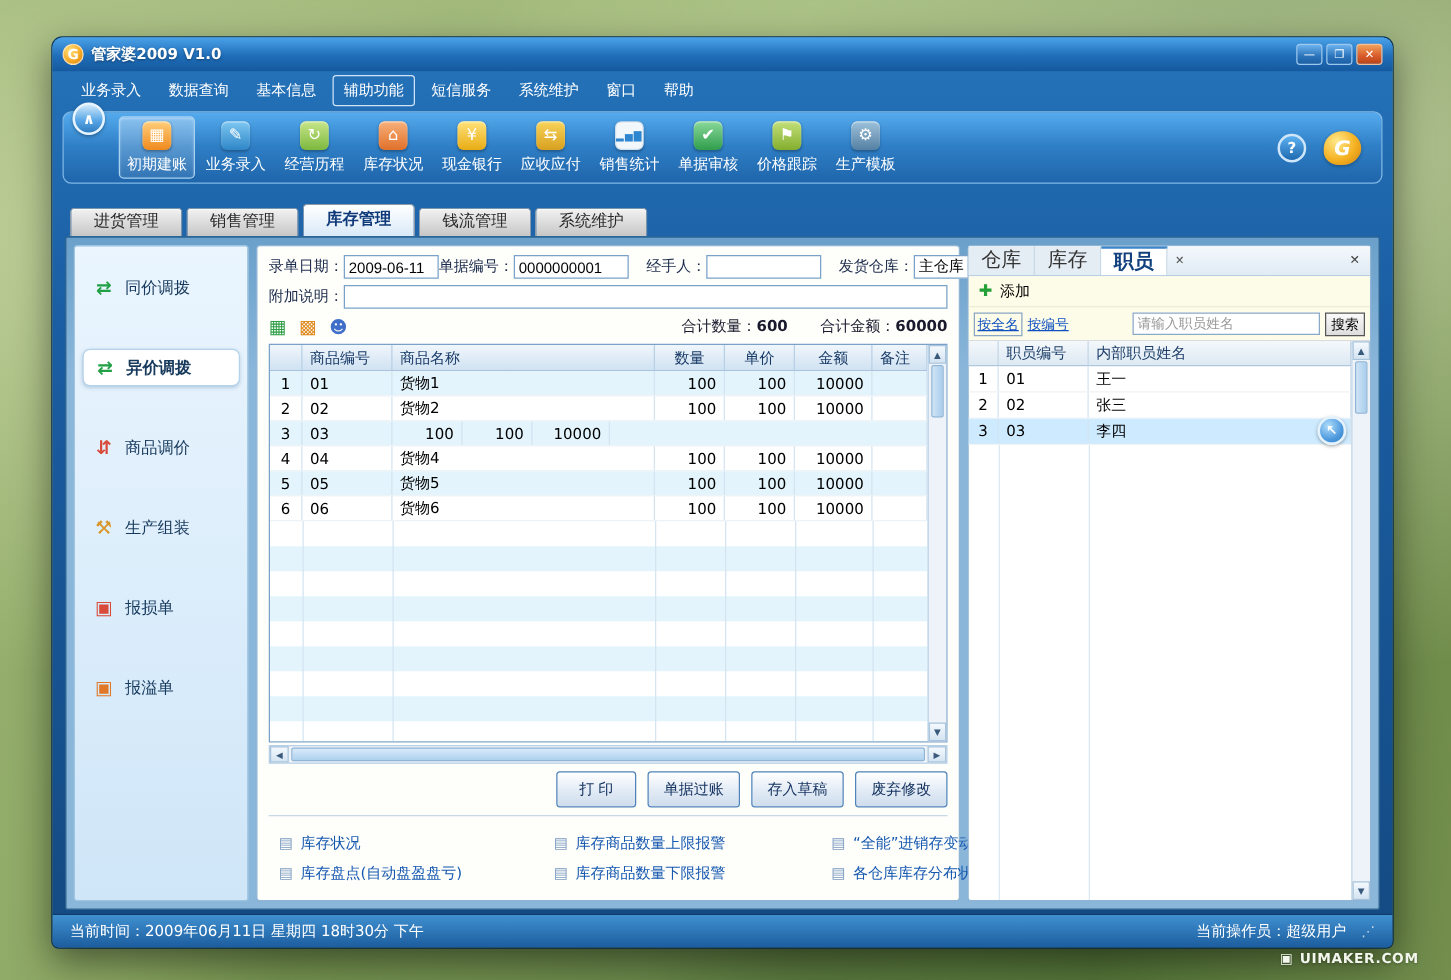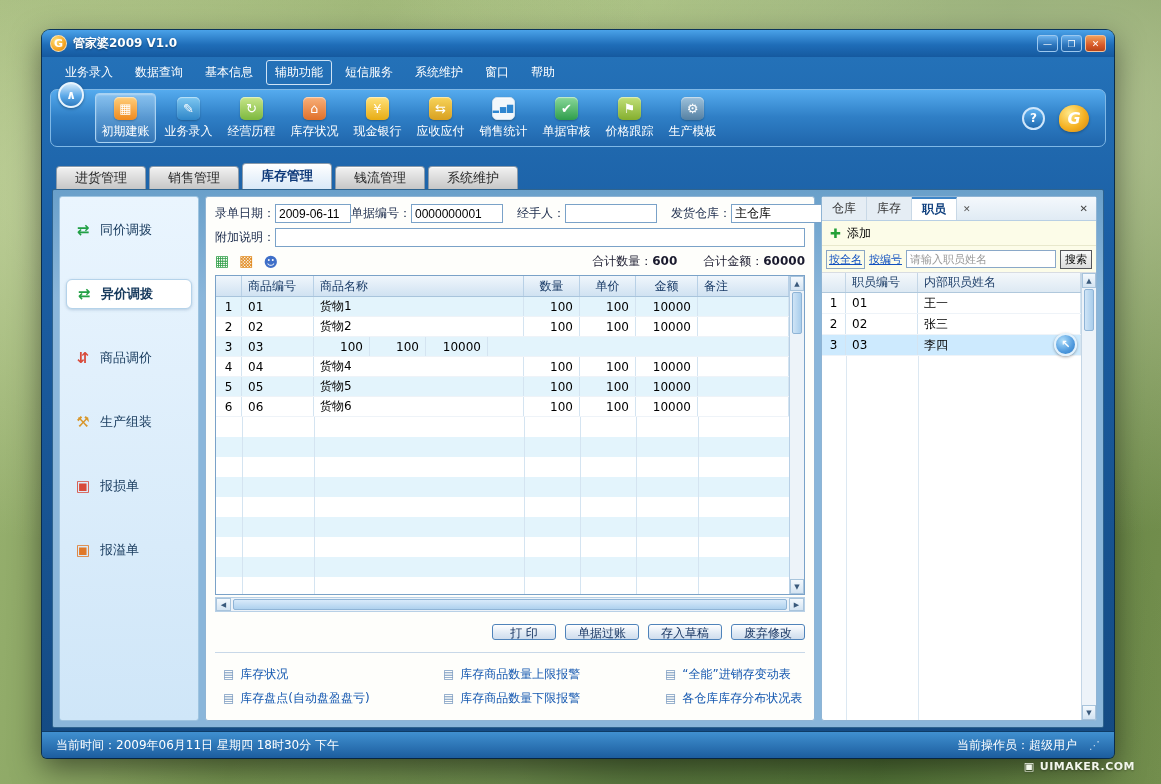--- a/index.html
+++ b/index.html
@@ -159,43 +159,43 @@
   }
   .vscroll { position:absolute; right:0; top:0; bottom:0; width:15px; background:#edf3f9; border-left:1px solid #b8d0e6; display:flex; flex-direction:column; }
   .sbtn { flex:0 0 15px; display:flex; align-items:center; justify-content:center; font-size:7px; color:#3a5a7c; background:linear-gradient(#f4f9fd,#d4e4f2); border:1px solid #a8c4dc; }
   .vthumb { margin:1px 2px; height:42px; border-radius:2px; background:linear-gradient(90deg,#cfe4f6,#a8cdec); border:1px solid #8fb4d6; }
   .vfill { flex:1; }
   .hscroll { flex:0 0 15px; margin-top:2px; display:flex; background:#edf3f9; border:1px solid #b8d0e6; }
   .hthumb { flex:1; margin:1px 2px; border-radius:2px; background:linear-gradient(#d8eafa,#aed1ee); border:1px solid #8fb4d6; }
 
   .btn-row { flex:0 0 34px; display:flex; align-items:center; justify-content:flex-end; gap:9px; padding-top:6px; }
   .act-btn {
-    min-width:64px; height:16px; padding:0 12px; font-size:12px; color:#12305e;
+    min-width:64px; height:29px; padding:0 12px; font-size:12px; color:#12305e;
     background:linear-gradient(#ffffff,#dfe9f4 60%,#cfdded); border:1px solid #4f83ba; border-radius:3px; cursor:default;
   }
   .links-area {
     flex:0 0 62px; margin-top:6px; border-top:1px solid #c8d8e8; padding:9px 8px 0 8px;
     display:grid; grid-template-columns:220px 222px 1fr; grid-auto-rows:24px; align-items:center;
   }
   .rlink { display:flex; align-items:center; gap:6px; color:#1558b0; cursor:default; white-space:nowrap; }
   .rlink .licon { color:#7a9ac0; font-size:12px; }
 
   
   .right-panel { flex:0 0 258px; background:#fff; border:1px solid #8fb4d4; border-radius:3px; display:flex; flex-direction:column; }
   .rp-tabs { flex:0 0 24px; display:flex; align-items:stretch; background:linear-gradient(#f4f8fc,#e0ebf4); border-bottom:1px solid #b8cfe4; }
-  .rp-tab { padding:0 10px; display:flex; align-items:center; font-size:12px; color:#333; border-right:1px solid #c8d8e6; background:#e5edf4; cursor:default; }
+  .rp-tab { padding:0 10px; display:flex; align-items:center; font-size:16px; color:#333; border-right:1px solid #c8d8e6; background:#e5edf4; cursor:default; }
   .rp-tab.active { background:#fff; color:#10407e; font-weight:bold; border-top:2px solid #3f86c8; }
   .rp-xtab { padding:0 6px; display:flex; align-items:center; font-size:9px; color:#555; cursor:default; }
   .rp-x { margin-left:auto; padding:0 8px; display:flex; align-items:center; font-size:10px; color:#444; font-weight:bold; cursor:default; }
   .rp-add { flex:0 0 25px; background:#fcfce8; border-bottom:1px solid #e8e8cc; display:flex; align-items:center; gap:6px; padding:0 8px; }
   .add-plus { color:#25a038; font-weight:bold; font-size:13px; }
   .rp-search { flex:0 0 27px; background:#fcfce8; border-bottom:1px solid #d8dce2; display:flex; align-items:center; gap:4px; padding:0 4px; font-size:11px; }
   .filt { color:#1050c0; text-decoration:underline; cursor:default; white-space:nowrap; }
   .filt.boxed { border:1px solid #8aa6c4; padding:1px 2px; }
-  .rp-search input { flex:1; min-width:0; height:18px; border:1px solid #8aa8c8; font-size:11px; padding:0 3px; }
+  .rp-search input { flex:1; min-width:0; height:18px; border:1px solid #8aa8c8; font-size:11px; padding:0 3px;margin-left:47px; }
   .rp-search input::placeholder { color:#999; }
   .search-btn { height:19px; padding:0 4px; font-size:11px; background:linear-gradient(#fafafa,#ddd); border:1px solid #55565a; cursor:default; white-space:nowrap; }
   .rp-body { flex:1; min-height:0; position:relative; display:flex; flex-direction:column; }
   .rp-grid { flex:1; min-height:0; margin-right:15px; display:flex; flex-direction:column; }
   .rphead { flex:0 0 20px; display:flex; background:linear-gradient(#f4f8fb,#dde9f3); border-bottom:1px solid #b0c8dc; color:#20406a; }
   .rphead .rc { border-right:1px solid #c4d6e6; display:flex; align-items:center; padding-left:6px; }
   .rprow { flex:0 0 21px; display:flex; border-bottom:1px solid #eef3f8; position:relative; }
   .rprow .rc { border-right:1px solid #d4e4f1; display:flex; align-items:center; padding-left:6px; }
   .rc.ridx { flex:0 0 24px; padding-left:0; justify-content:center; }
   .rc.rcode { flex:0 0 72px; }

